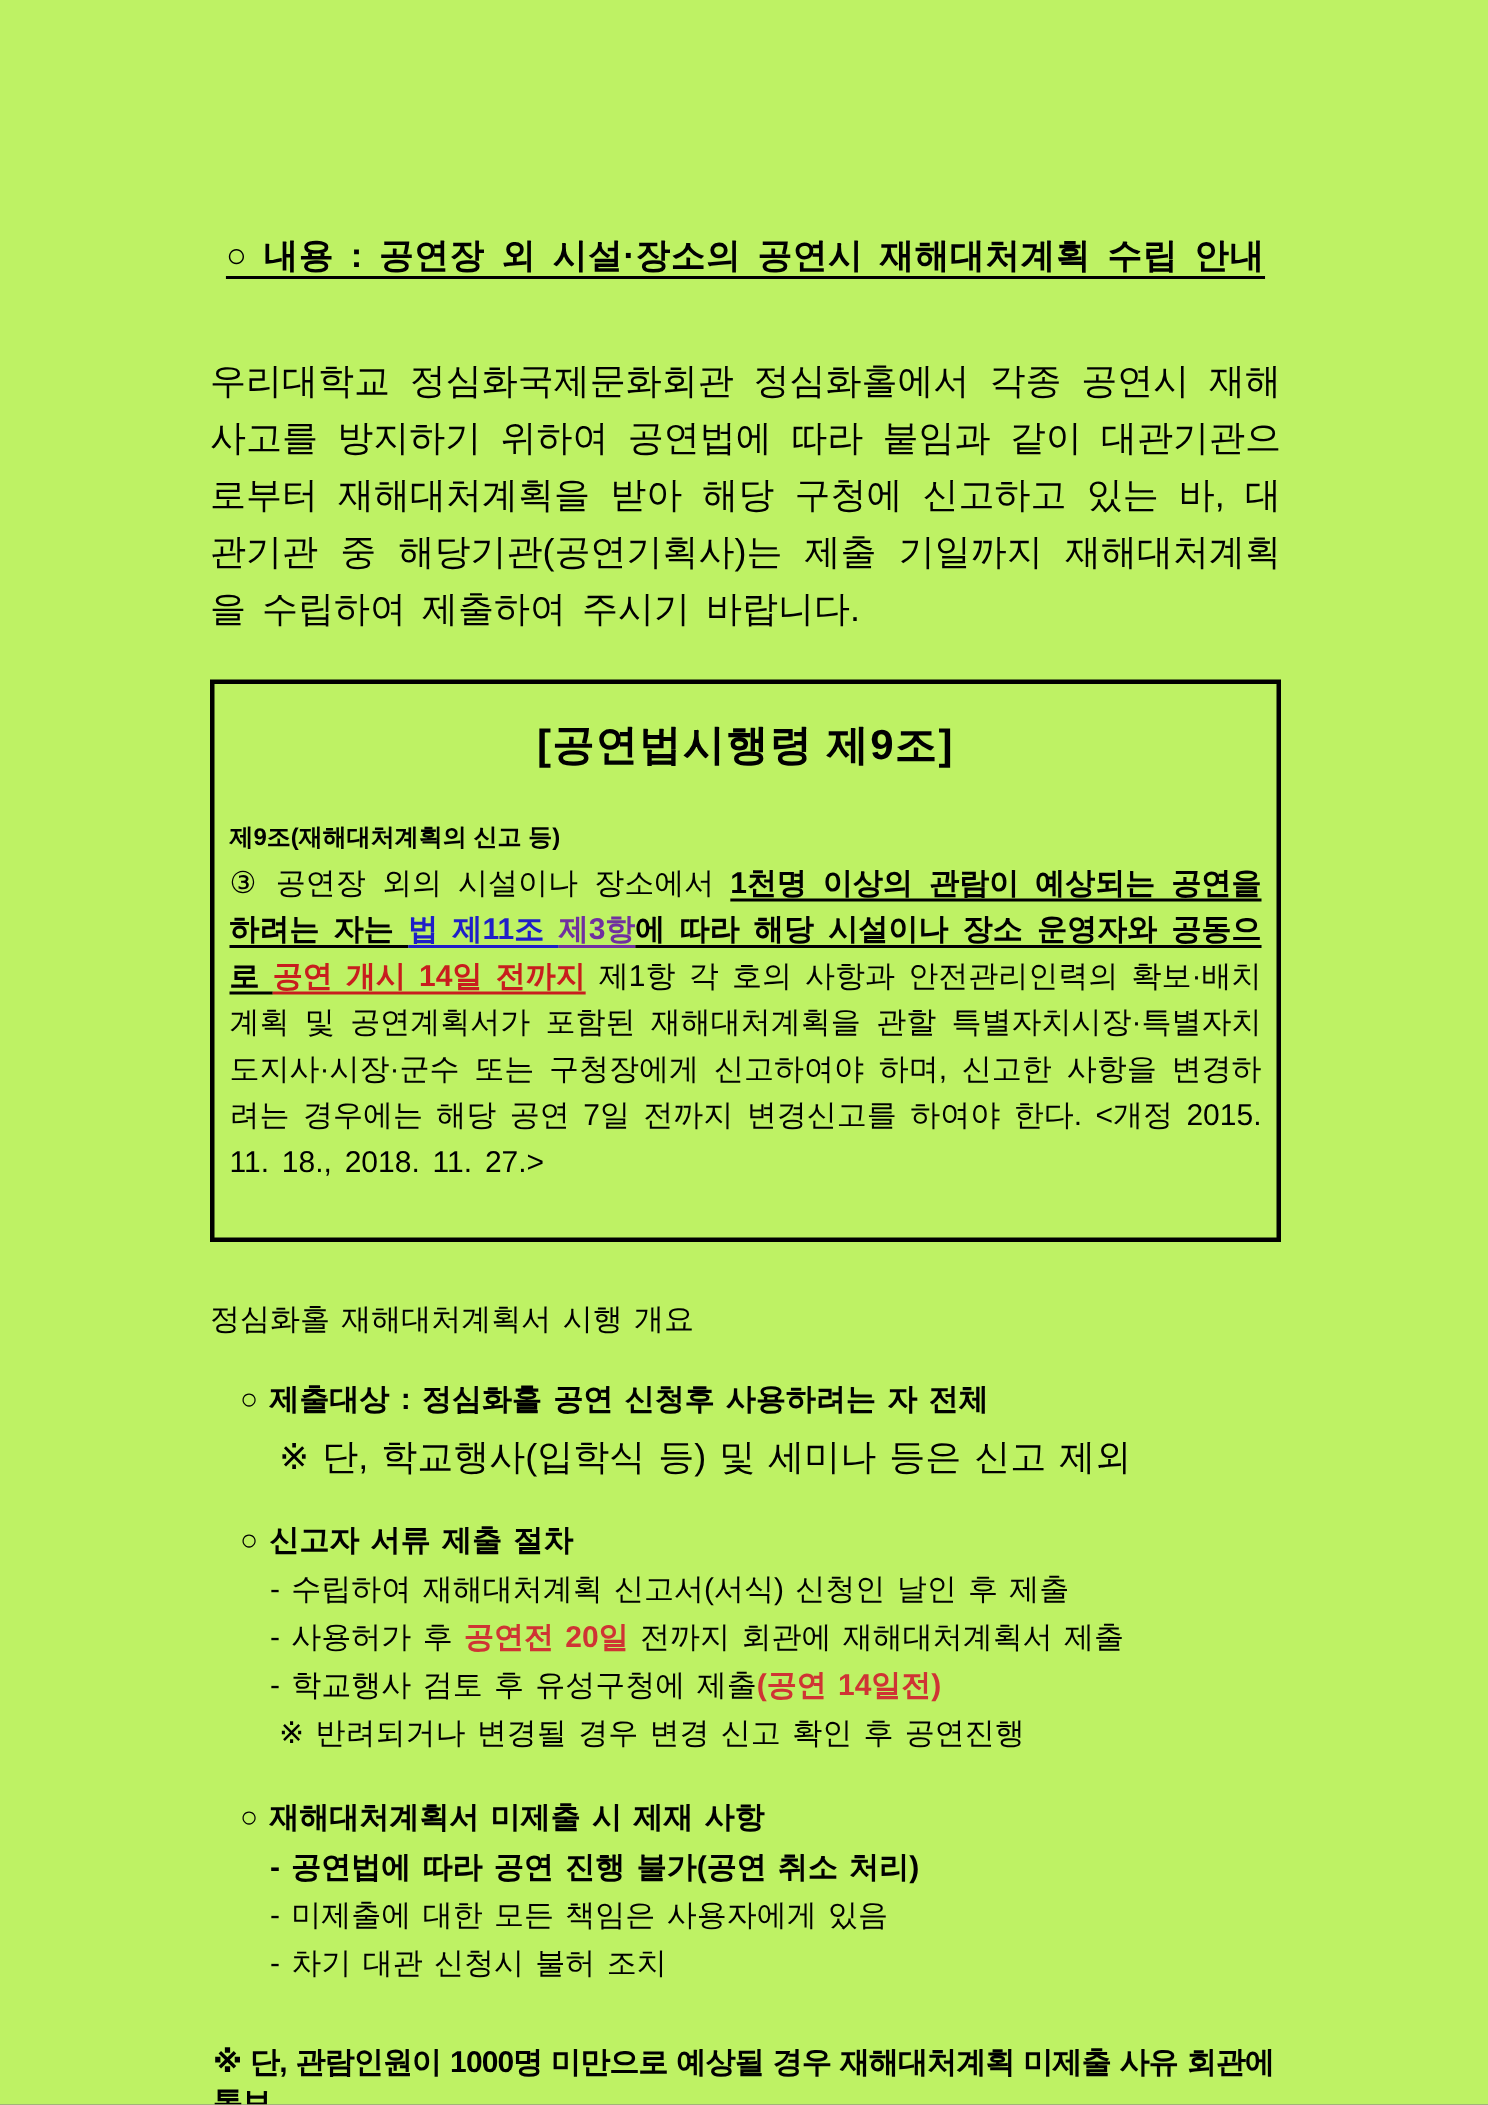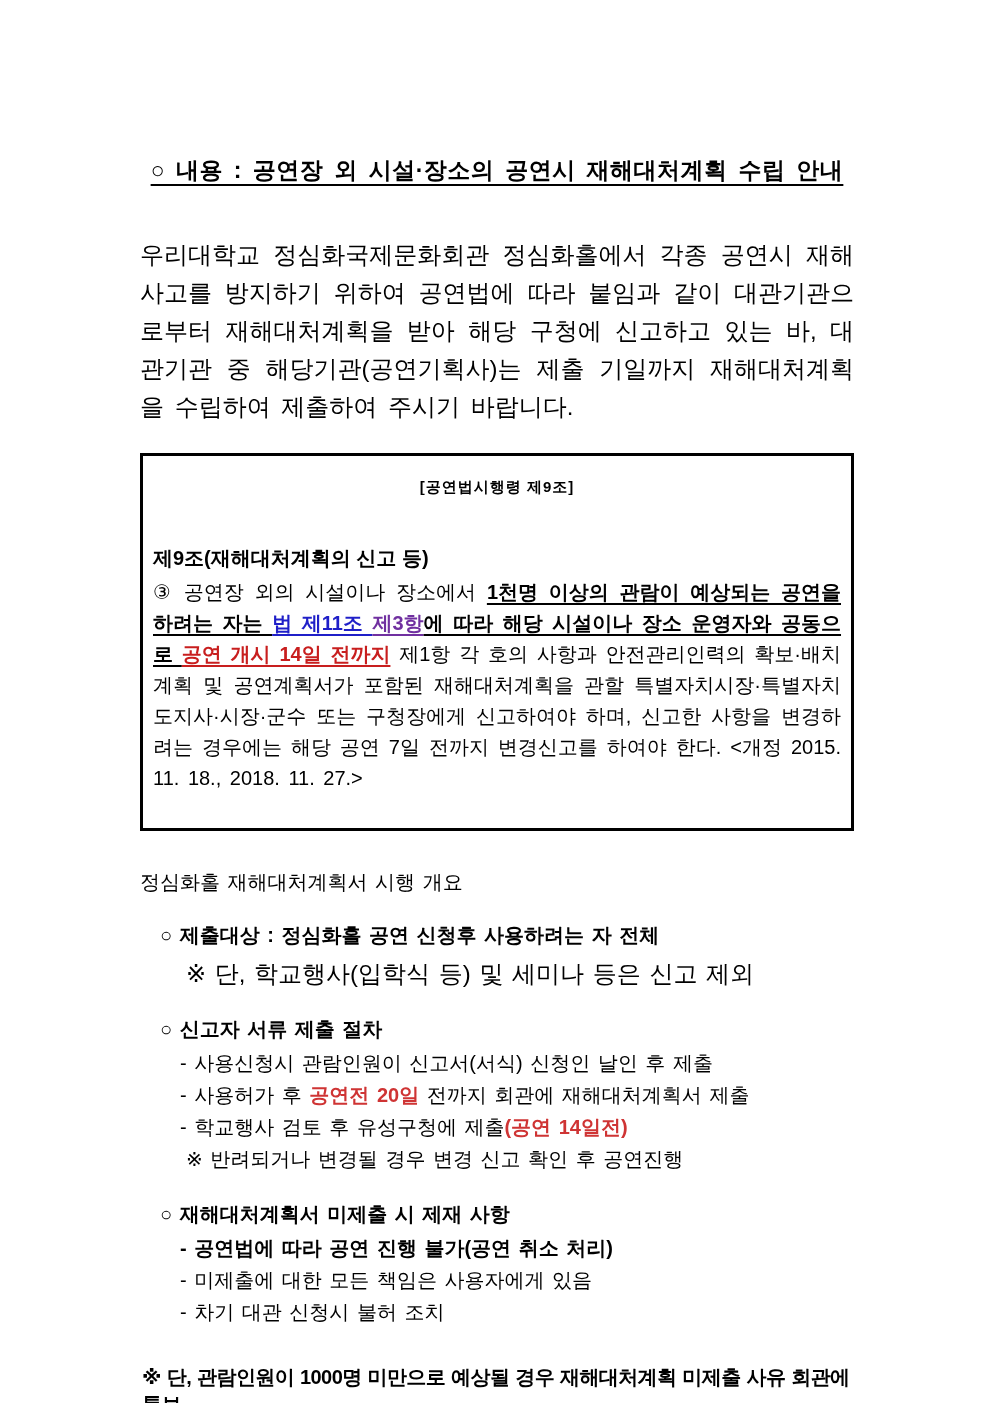--- a/index.html
+++ b/index.html
@@ -1,20 +1,20 @@
 <!DOCTYPE html>
 <html><head>
 <meta charset="utf-8">
 <style>
   html,body { margin:0; padding:0; background:#888; }
   .doc {
     position:relative;
     width:992px; height:1403px;
     margin:0 auto;
-    background:#ffffff;
+    background:#bef264;
     color:#000;
     font-family:"Liberation Sans","DejaVu Sans",sans-serif;
     box-sizing:border-box;
     padding:155px 138px 0 140px;
     overflow:hidden;
   }
   .title {
     margin:0;
     font-size:23px;
     font-weight:bold;
@@ -32,27 +32,27 @@
     word-spacing:4px;
   }
   .law-box {
     margin-top:27px;
     border:3px solid #000;
     padding:22px 10px 14px 10px;
     box-sizing:border-box;
   }
   .law-box-title {
     text-align:center;
-    font-size:15px;
+    font-size:28px;
     font-weight:bold;
     letter-spacing:1px;
   }
   .article-heading {
-    margin-top:48px;
-    font-size:20px;
+    margin-top:32px;
+    font-size:16px;
     font-weight:bold;
   }
   .clause {
     margin-top:5px;
     font-size:20px;
     line-height:31px;
     text-align:justify;
     word-spacing:3px;
   }
   .b { font-weight:bold; }
@@ -111,21 +111,21 @@
   <div class="overview-heading">정심화홀 재해대처계획서 시행 개요</div>
 
   <div class="section">
     <div class="sec-heading">○ 제출대상 : 정심화홀 공연 신청후 사용하려는 자 전체</div>
     <div class="note">※ 단, 학교행사(입학식 등) 및 세미나 등은 신고 제외</div>
   </div>
 
   <div class="section" style="margin-top:12px;">
     <div class="sec-heading">○ 신고자 서류 제출 절차</div>
     <div class="items">
-      <div class="item">- 사용신청시 관람인원이 신고서(서식) 신청인 날인 후 제출</div>
+      <div class="item">- 수립하여 재해대처계획 신고서(서식) 신청인 날인 후 제출</div>
       <div class="item"><span>- 사용허가 후 </span><span class="b red2">공연전 20일</span><span> 전까지 회관에 재해대처계획서 제출</span></div>
       <div class="item"><span>- 학교행사 검토 후 유성구청에 제출</span><span class="b red2">(공연 14일전)</span></div>
       <div class="item" style="margin-left:46px;">※ 반려되거나 변경될 경우 변경 신고 확인 후 공연진행</div>
     </div>
   </div>
 
   <div class="section" style="margin-top:16px;">
     <div class="sec-heading">○ 재해대처계획서 미제출 시 제재 사항</div>
     <div class="items">
       <div class="item b">- 공연법에 따라 공연 진행 불가(공연 취소 처리)</div>

